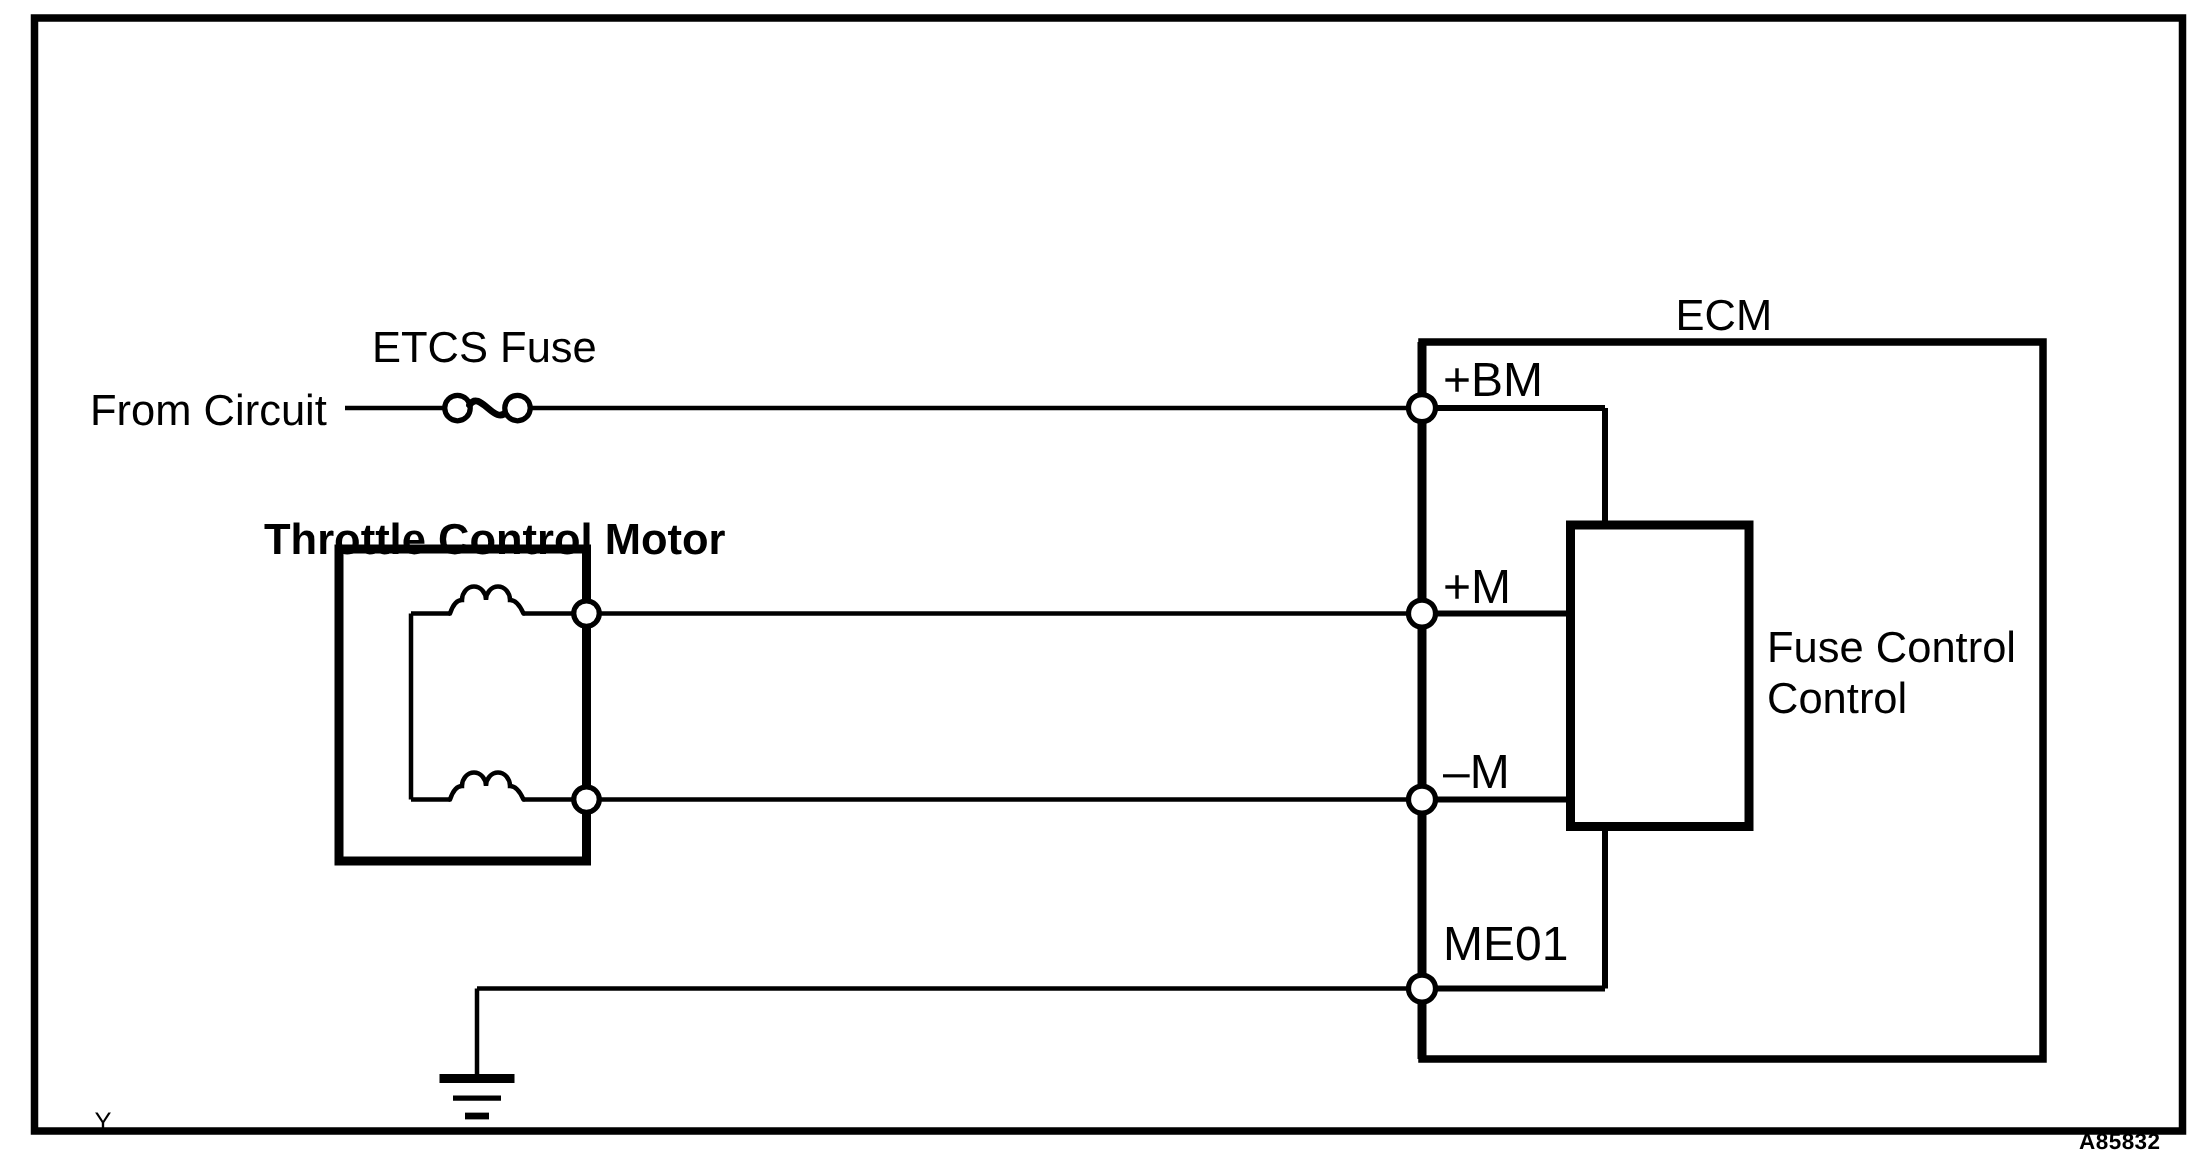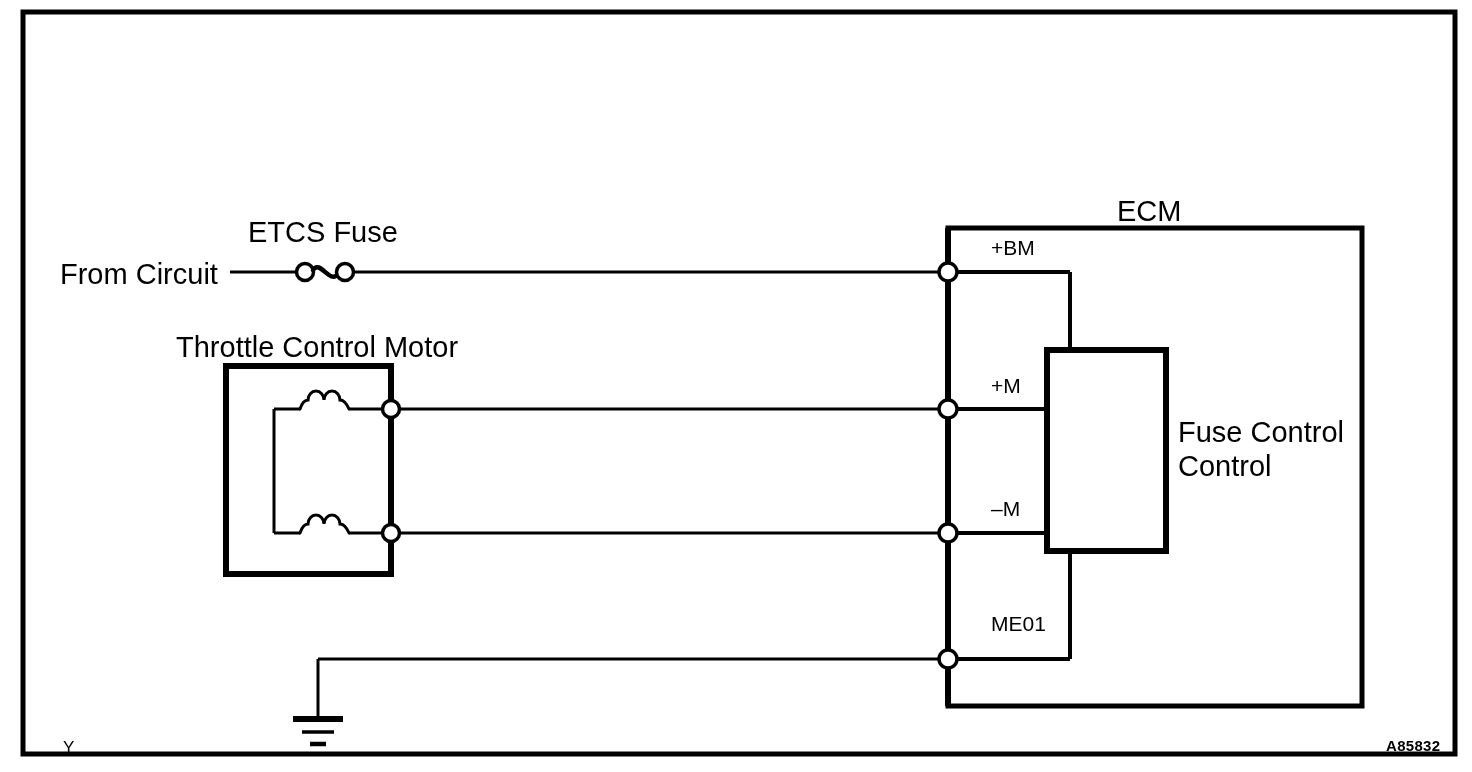--- a/index.html
+++ b/index.html
@@ -24,22 +24,22 @@
     width: 1472px;
     height: 772px;
   }
   .lbl {
     position: absolute;
     color: #000000;
     white-space: pre;
     line-height: 1.12;
   }
   .lbl-lg   { font-size: 29px; }
-  .lbl-term { font-size: 21px; margin-left: 29px; }
-  .lbl-code { font-size: 15px; font-weight: bold; letter-spacing: 0.3px; }
+  .lbl-term { font-size: 32px; }
+  .lbl-code { font-size: 15px; font-weight: bold; letter-spacing: 0.3px; margin-top: 16px; }
   .lbl-y    { font-size: 17px; }
 </style>
 </head>
 <body>
 
 <div id="root">
 
   <svg id="diagram-svg" viewBox="0 0 1472 772" xmlns="http://www.w3.org/2000/svg">
 
     <rect x="23" y="12" width="1432" height="742" fill="none" stroke="#000000" stroke-width="5"></rect>
@@ -119,21 +119,21 @@
     <circle cx="948" cy="409" r="9" fill="#ffffff" stroke="#000000" stroke-width="3.5"></circle>
     <circle cx="948" cy="533" r="9" fill="#ffffff" stroke="#000000" stroke-width="3.5"></circle>
     <circle cx="948" cy="659" r="9" fill="#ffffff" stroke="#000000" stroke-width="3.5"></circle>
 
   </svg>
 
   <div class="lbl lbl-lg" style="left:60px; top:258px;">From Circuit</div>
 
   <div class="lbl lbl-lg" style="left:248px; top:216px;text-align:right;">ETCS Fuse</div>
 
-  <div class="lbl lbl-lg" style="left:176px; top:331px;">Throttle Control Motor</div>
+  <div class="lbl lbl-lg" style="left:176px; top:344px;font-weight:bold;">Throttle Control Motor</div>
 
   <div class="lbl lbl-lg" style="left:1117px; top:195px;">ECM</div>
 
   <div class="lbl lbl-lg" style="left:1178px; top:416px;">Fuse Control</div>
   <div class="lbl lbl-lg" style="left:1178px; top:450px;">Control</div>
 
   <div class="lbl lbl-term" style="left:962px; top:236px;">+BM</div>
   <div class="lbl lbl-term" style="left:962px; top:374px;">+M</div>
   <div class="lbl lbl-term" style="left:962px; top:497px;">–M</div>
   <div class="lbl lbl-term" style="left:962px; top:612px;">ME01</div>

